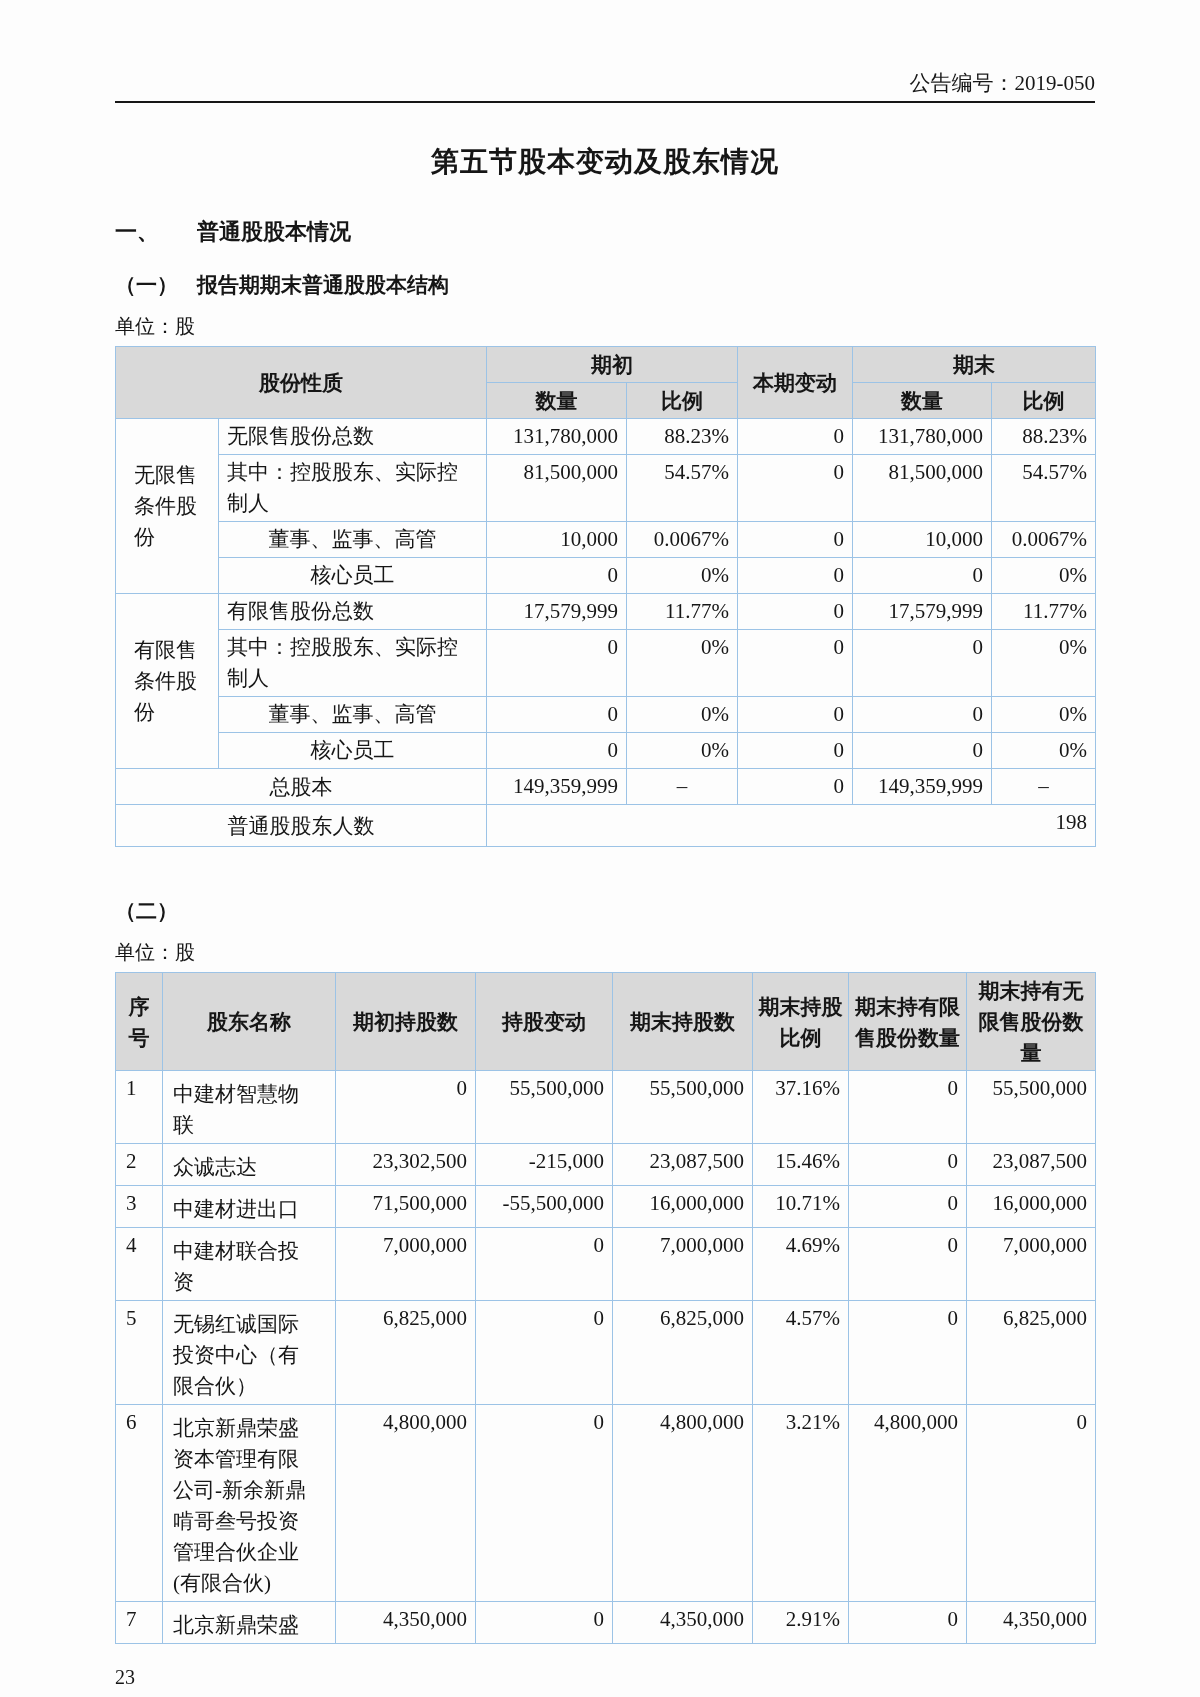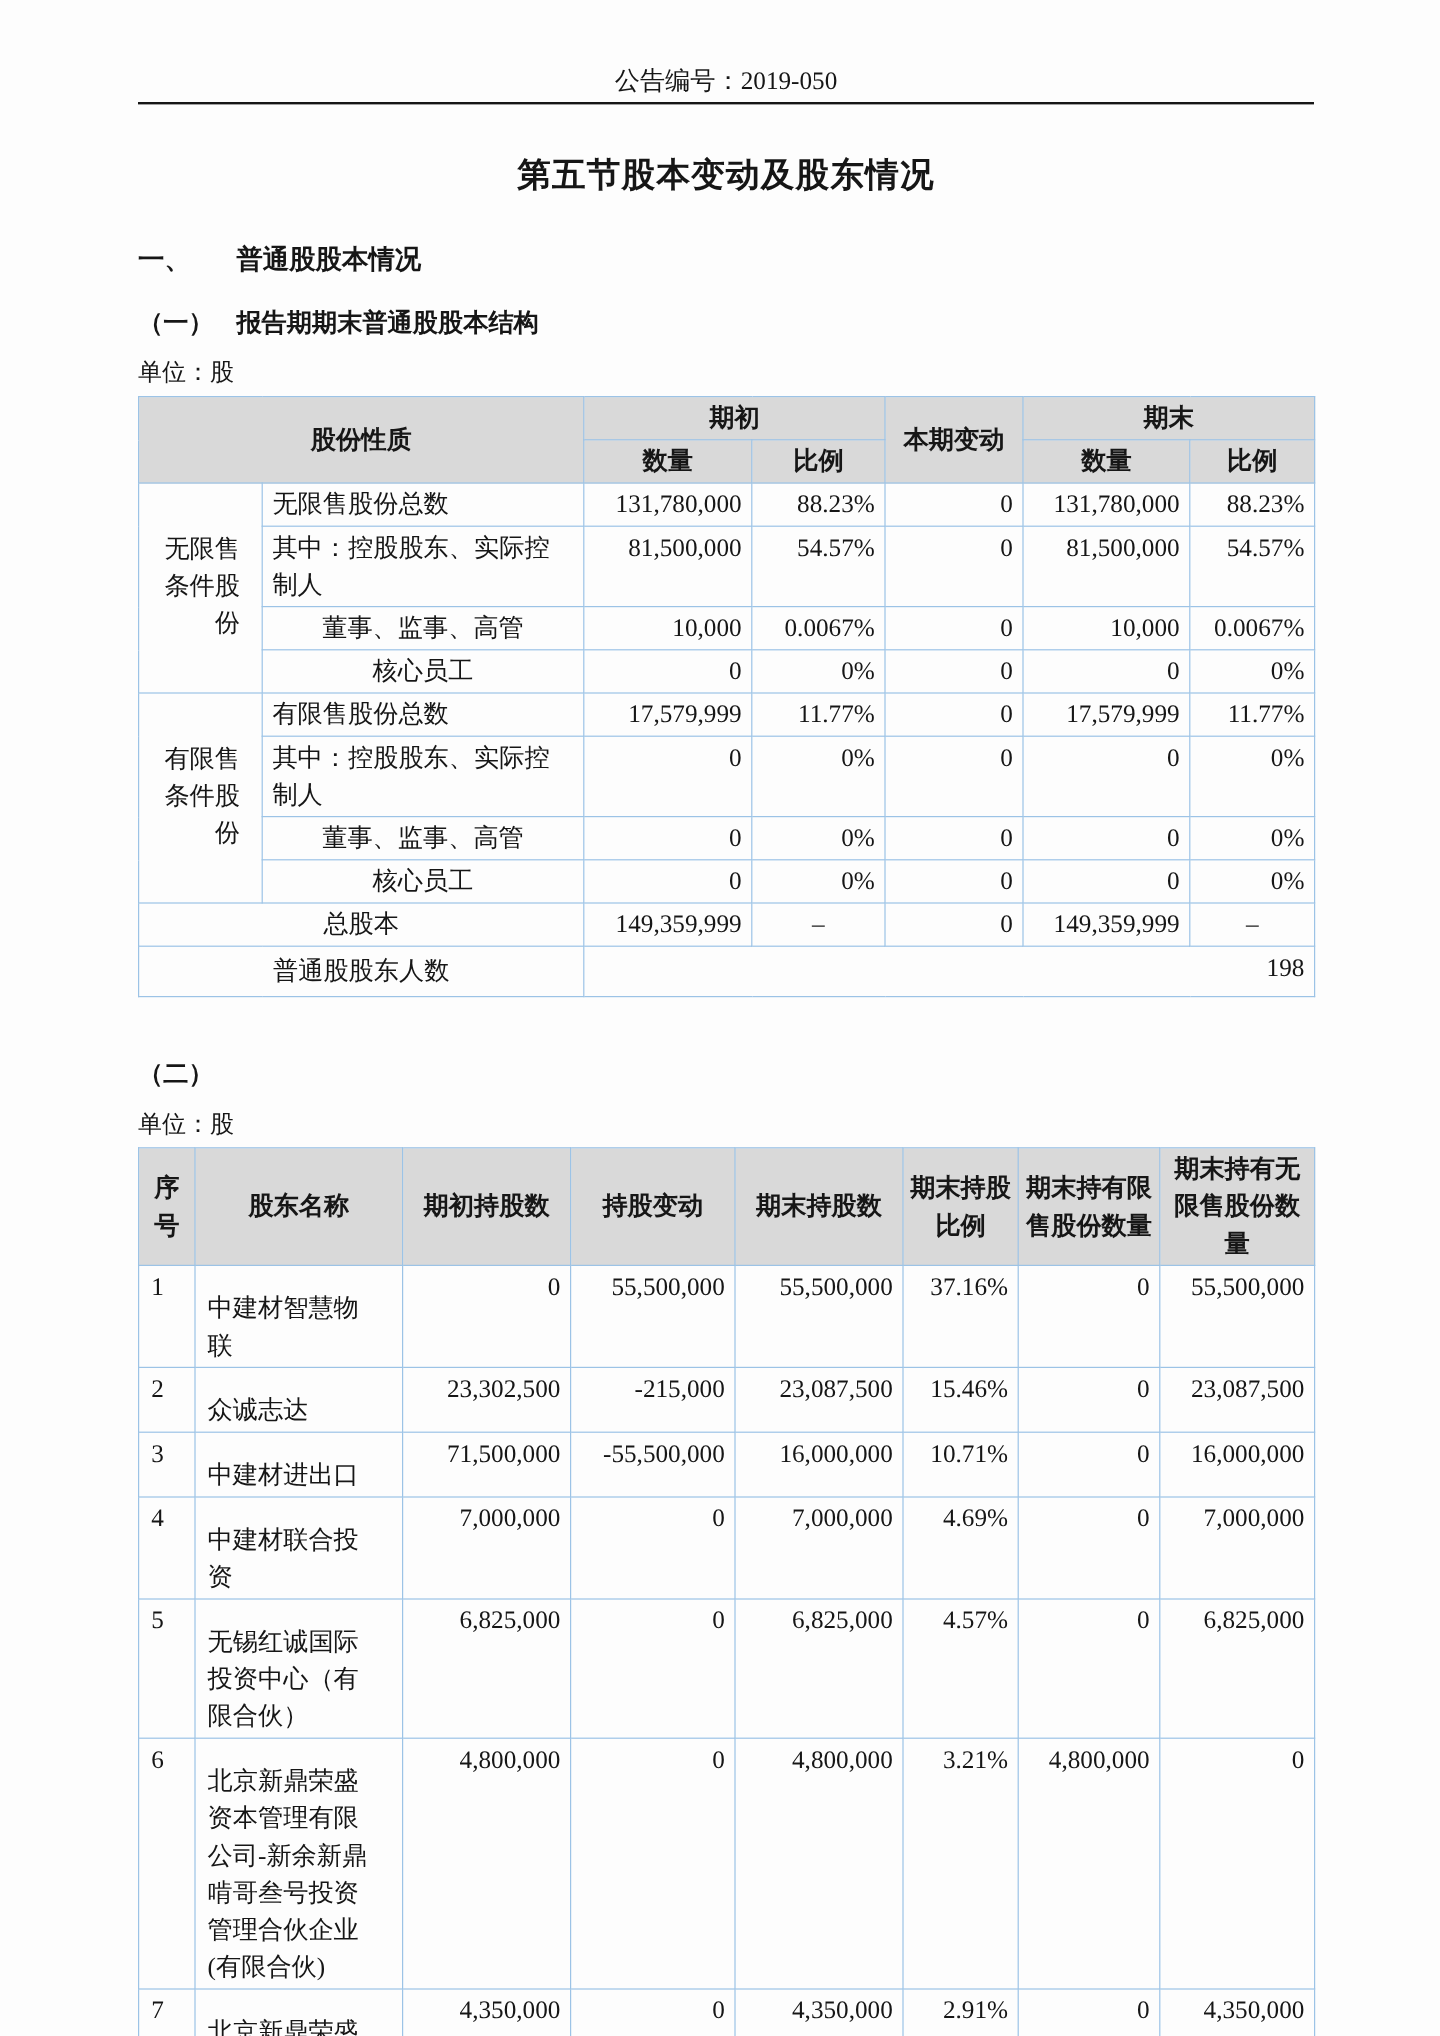--- a/index.html
+++ b/index.html
@@ -2,21 +2,21 @@
 <html><head>
 <meta charset="utf-8">
 <style>
   * { box-sizing: border-box; }
   html, body { margin: 0; padding: 0; }
   body {
     width: 1200px; height: 1697px; background: #fdfdfd; color: #161616;
     font-family: "Liberation Serif", "DejaVu Serif", serif;
   }
   .content { width: 980px; margin-left: 115px; }
-  .announce { padding-top: 54px; text-align: center; font-size: 21px; line-height: 26px; }
+  .announce { padding-top: 70px; text-align: right; font-size: 21px; line-height: 26px; }
   .rule { margin-top: 5px; border-bottom: 2.5px solid #161616; }
   .doc-title {
     margin-top: 40px; text-align: center; font-weight: bold; font-size: 28px;
     font-family: "Liberation Sans", "DejaVu Sans", sans-serif; letter-spacing: 1px;
   }
   .doc-title .t2 { }
   .heading {
     display: flex; font-weight: bold;
     font-family: "Liberation Sans", "DejaVu Sans", sans-serif;
   }
@@ -28,26 +28,26 @@
   td, th {
     border: 1.5px solid #9cc3e6; padding: 2px 8px;
     font-size: 21px; line-height: 31px; vertical-align: top; word-break: break-all;
   }
   th {
     background: #d9d9d9; font-family: "Liberation Sans", "DejaVu Sans", sans-serif;
     font-weight: bold; vertical-align: middle; text-align: center; padding: 2px 4px;
   }
   .num { text-align: right; word-break: normal; white-space: nowrap; }
   .ctr { text-align: center; font-family: Liberation Serif, serif; }
-  .grp { vertical-align: middle; text-align: right; padding: 16px 18px; font-family: Liberation Mono, monospace; }
+  .grp { vertical-align: middle; text-align: left; padding: 16px 18px; }
   .lbl-strong {
     font-family: "Liberation Sans", "DejaVu Sans", sans-serif; font-weight: normal;
     text-align: center; vertical-align: middle;
   }
-  .name-cell { padding: 20px 16px 2px 10px; }
+  .name-cell { padding: 8px 16px 2px 10px; }
   .seq-cell { padding-left: 10px; }
   .page-num { text-align: left; margin-top: 22px; font-size: 20px; }
 </style>
 </head>
 <body>
 
 <div class="content">
 
   <div class="announce">公告编号：2019-050</div>
   <div class="rule"></div>

